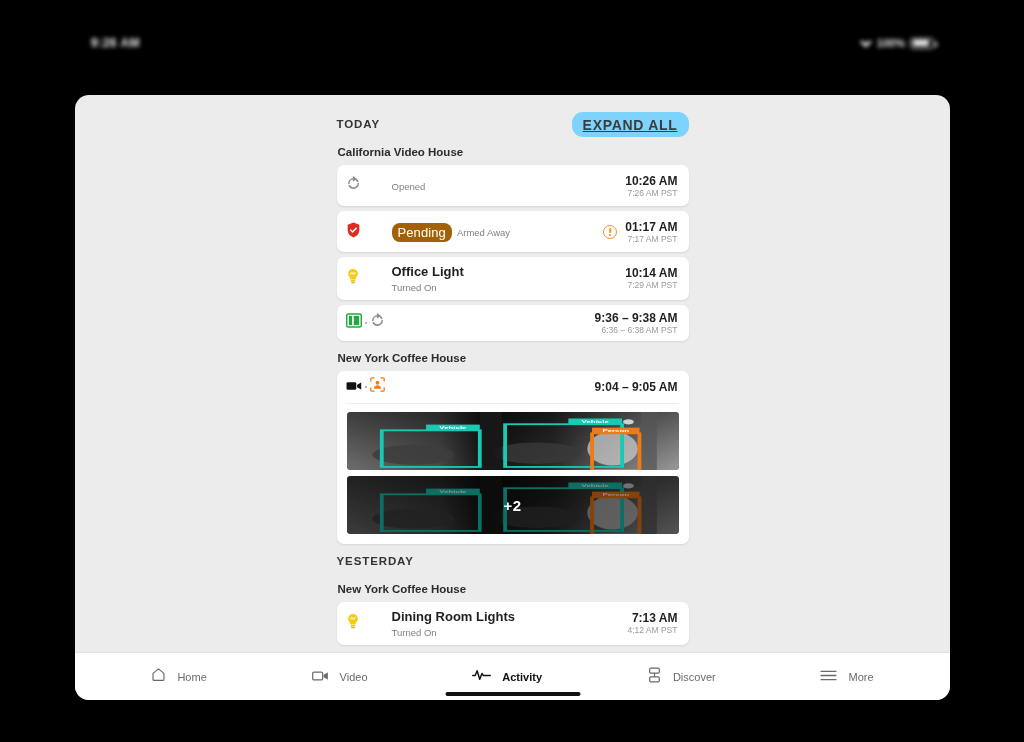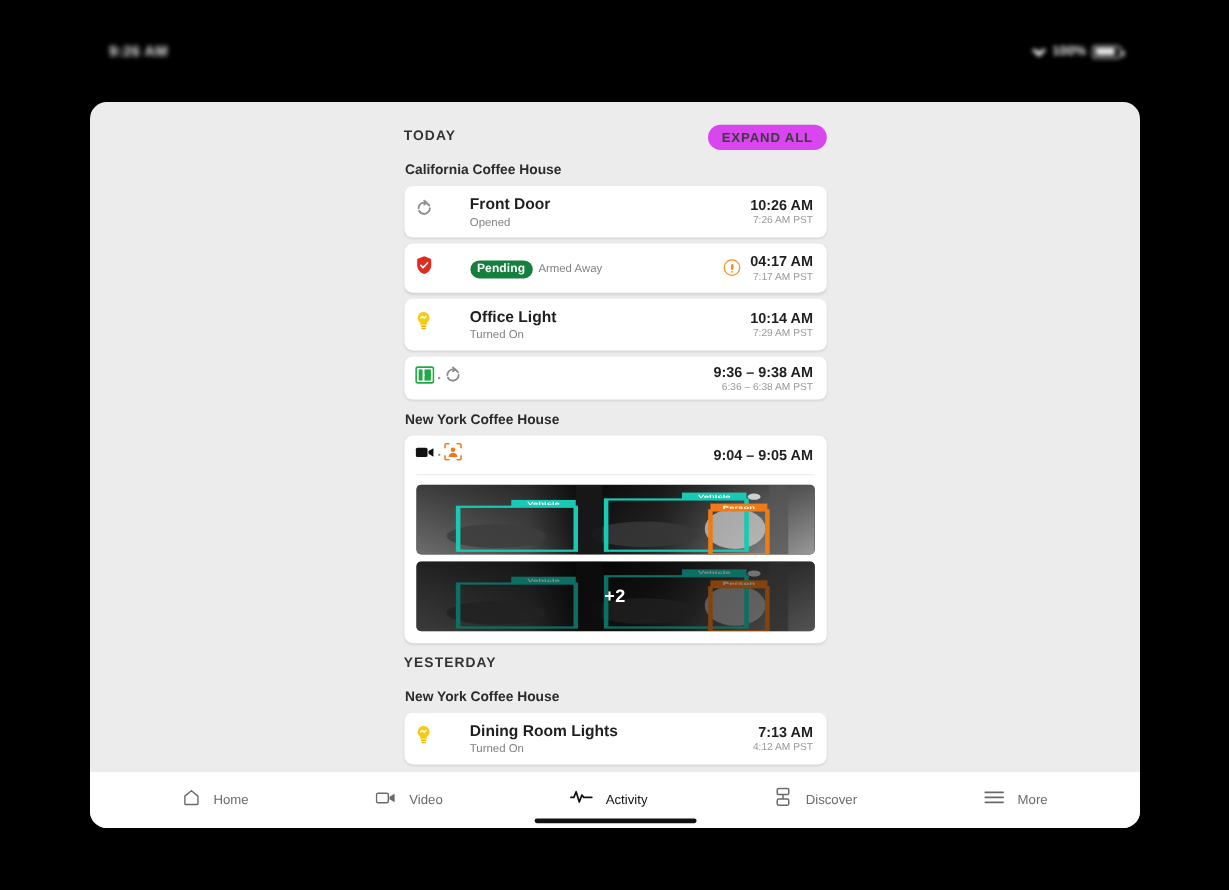--- a/index.html
+++ b/index.html
@@ -33,21 +33,21 @@
     position: relative;
   }
   .sb-batt::after {
     content:""; position:absolute; right:-4px; top:3px; width:2px; height:5px;
     background:#fff; border-radius:0 1px 1px 0;
   }
   .sb-batt i { display:block; position:absolute; left:1.5px; top:1.5px; bottom:1.5px; width:16px; background:#fff; border-radius:1px; }
 
   
   .screen {
-    position: absolute; left: 75px; top: 85px; width: 875px; height: 605px;
+    position: absolute; left: 75px; top: 95px; width: 875px; height: 605px;
     background: #ececec; border-radius: 14px; overflow: hidden;
     display: flex; flex-direction: column;
   }
 
   .scroll {
     flex: 1 1 auto; overflow: hidden; position: relative;
   }
   .col {
     width: 352px; margin: 0 auto; padding-top: 17px;
   }
@@ -55,24 +55,25 @@
   
   .day-header {
     display: flex; align-items: center; justify-content: space-between;
     height: 24px; margin-bottom: 10px;
   }
   .day-title {
     font-size: 11.5px; font-weight: bold; color: #333;
     letter-spacing: .9px;
   }
   .expand-all {
-    background: #d946ef; border: none; border-radius: 11px;
-    padding: 5px 11px 4px; font-size: 11px; font-weight: bold;
+    background: #7dd3fc; border: none; border-radius: 11px;
+    padding: 5px 11px 4px; font-size: 14px; font-weight: bold;
     letter-spacing: .7px; color: #3c3c3c; cursor: pointer;
     font-family: "Liberation Sans", sans-serif;
+    text-decoration: underline;
   }
 
   .loc-title {
     font-size: 11.5px; font-weight: bold; color: #2b2b2b;
     margin: 11px 0 7px 1px;
   }
   .day-header + .loc-title { margin-top: 0; }
 
   
   .card {
@@ -87,21 +88,21 @@
   .row.compact { min-height: 32px; padding-top: 6px; padding-bottom: 6px; }
 
   .icon-wrap { display: flex; align-items: center; gap: 3px; flex: 0 0 auto; width: 38px; }
   .row-body { flex: 1 1 auto; min-width: 0; }
   .row-name { font-size: 13px; font-weight: bold; color: #1f1f1f; line-height: 1.22; }
   .row-sub {
     font-size: 9.5px; color: #808080; margin-top: 2px;
     display: flex; align-items: center; gap: 5px;
   }
   .badge {
-    background: #15803d; color: #fff; font-size: 10px; font-weight: bold;
+    background: #a16207; color: #fff; font-size: 13px; font-weight: normal;
     border-radius: 8px; padding: 2px 6px 1.5px; letter-spacing: .1px;
   }
   .row-times { flex: 0 0 auto; text-align: right; display: flex; align-items: center; gap: 8px; }
   .time-main { font-size: 12px; font-weight: bold; color: #1f1f1f; white-space: nowrap; }
   .time-sub  { font-size: 8.5px; color: #9a9a9a; margin-top: 0; white-space: nowrap; }
 
   .alert-dot {
     width: 14px; height: 14px; border: 1.6px solid #f5901e; border-radius: 50%;
     position: relative; flex: 0 0 auto;
   }
@@ -134,21 +135,21 @@
   }
 
   
   .tabbar {
     flex: 0 0 auto; height: 48px; background:#fff; border-top:1px solid #e2e2e2;
     display:flex; align-items:center; justify-content:space-around; padding:0 24px;
     position: relative;
   }
   .tab { display:flex; align-items:center; gap:11px; cursor:pointer; padding:4px 8px; }
   .tab-label { font-size:11px; color:#6a6a6a; }
-  .tab.active .tab-label { color:#111; font-weight:normal; }
+  .tab.active .tab-label { color:#111; font-weight:bold; }
   .home-indicator {
     position:absolute; left:50%; bottom:4px; transform:translateX(-50%);
     width:135px; height:4px; background:#111; border-radius:3px;
   }
 </style>
 </head>
 <body>
 
 <div class="stage">
 
@@ -164,34 +165,33 @@
   </div>
 
   <div class="screen">
 
     <div class="scroll">
       <div class="col" id="feed">
           <div class="day-header">
             <div class="day-title">TODAY</div>
             <button class="expand-all">EXPAND ALL</button>
           </div>
-          <div class="loc-title">California Coffee House</div>
+          <div class="loc-title">California Video House</div>
           <div class="card">
             <div class="row">
               <div class="icon-wrap">
                 <span class="ico"><svg width="15" height="15" viewBox="0 0 24 24" fill="none" stroke="#8c8c8c" stroke-width="2.4" stroke-linecap="round">
         <path d="M19.5 12a7.5 7.5 0 0 1-7.5 7.5"></path>
                     <path d="M4.5 12A7.5 7.5 0 0 1 12 4.5"></path>
         <path d="M12 19.5A7.5 7.5 0 0 1 5.2 15.4"></path>
                     <path d="M18.8 8.6A7.5 7.5 0 0 0 12 4.5"></path>
         <path d="M12 1.8l3 2.7-3 2.7"></path>
                   </svg></span>
               </div>
               <div class="row-body">
-                <div class="row-name">Front Door</div>
                 <div class="row-sub">
                   <span>Opened</span>
                 </div>
               </div>
               <div class="row-times">
                 <div>
                   <div class="time-main">10:26 AM</div>
                   <div class="time-sub">7:26 AM PST</div>
                 </div>
               </div>
@@ -207,21 +207,21 @@
               </div>
               <div class="row-body">
                 <div class="row-sub">
                   <span class="badge">Pending</span>
                   <span>Armed Away</span>
                 </div>
               </div>
               <div class="row-times">
                 <span class="alert-dot"></span>
                 <div>
-                  <div class="time-main">04:17 AM</div>
+                  <div class="time-main">01:17 AM</div>
                   <div class="time-sub">7:17 AM PST</div>
                 </div>
               </div>
             </div>
           </div>
           <div class="card">
             <div class="row">
               <div class="icon-wrap">
                 <span class="ico"><svg width="14" height="17" viewBox="0 0 20 24">
         <path d="M10 1.2a7 7 0 0 0-4 12.7v2.5h8v-2.5A7 7 0 0 0 10 1.2z" fill="#f7cb15"></path>

